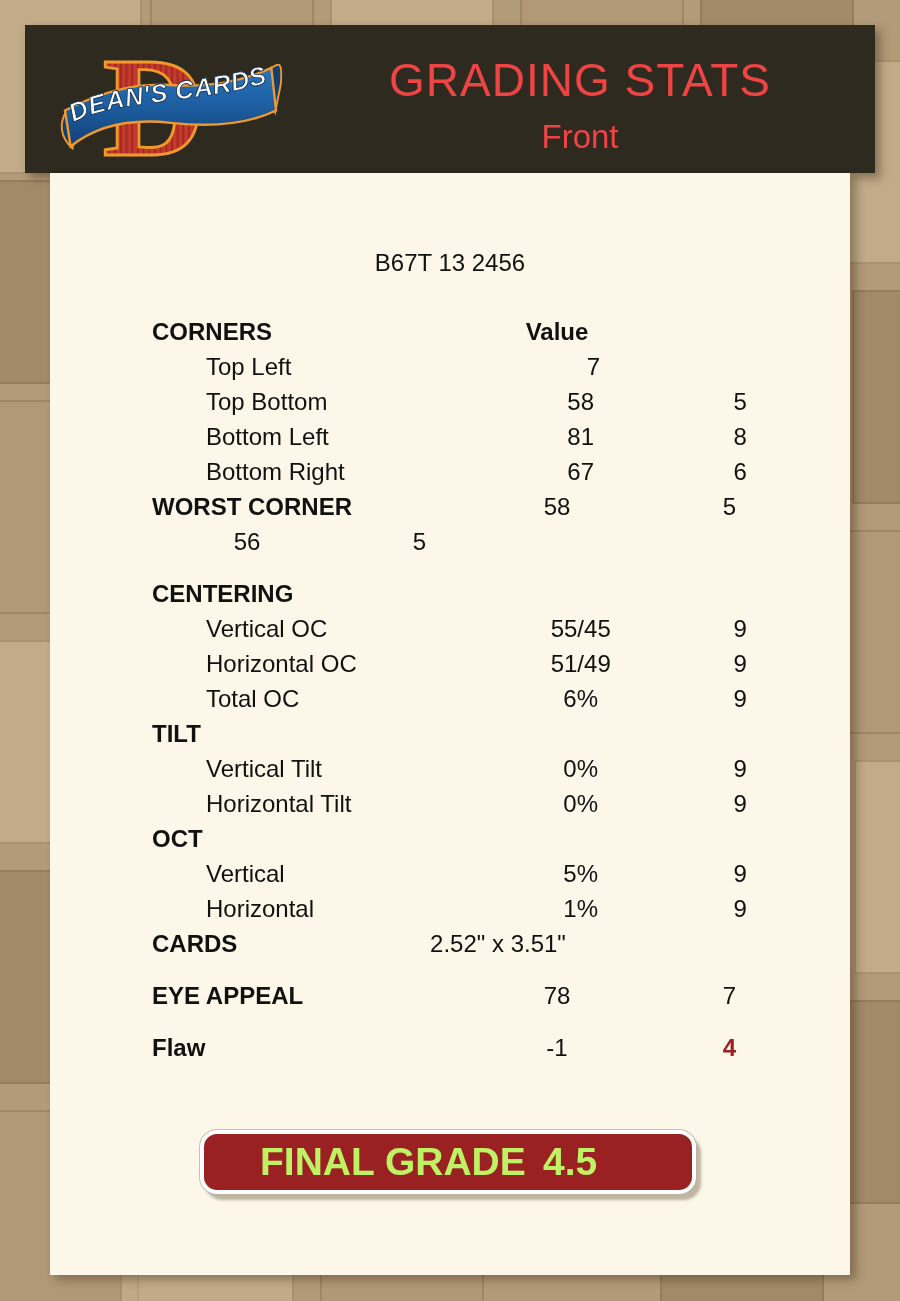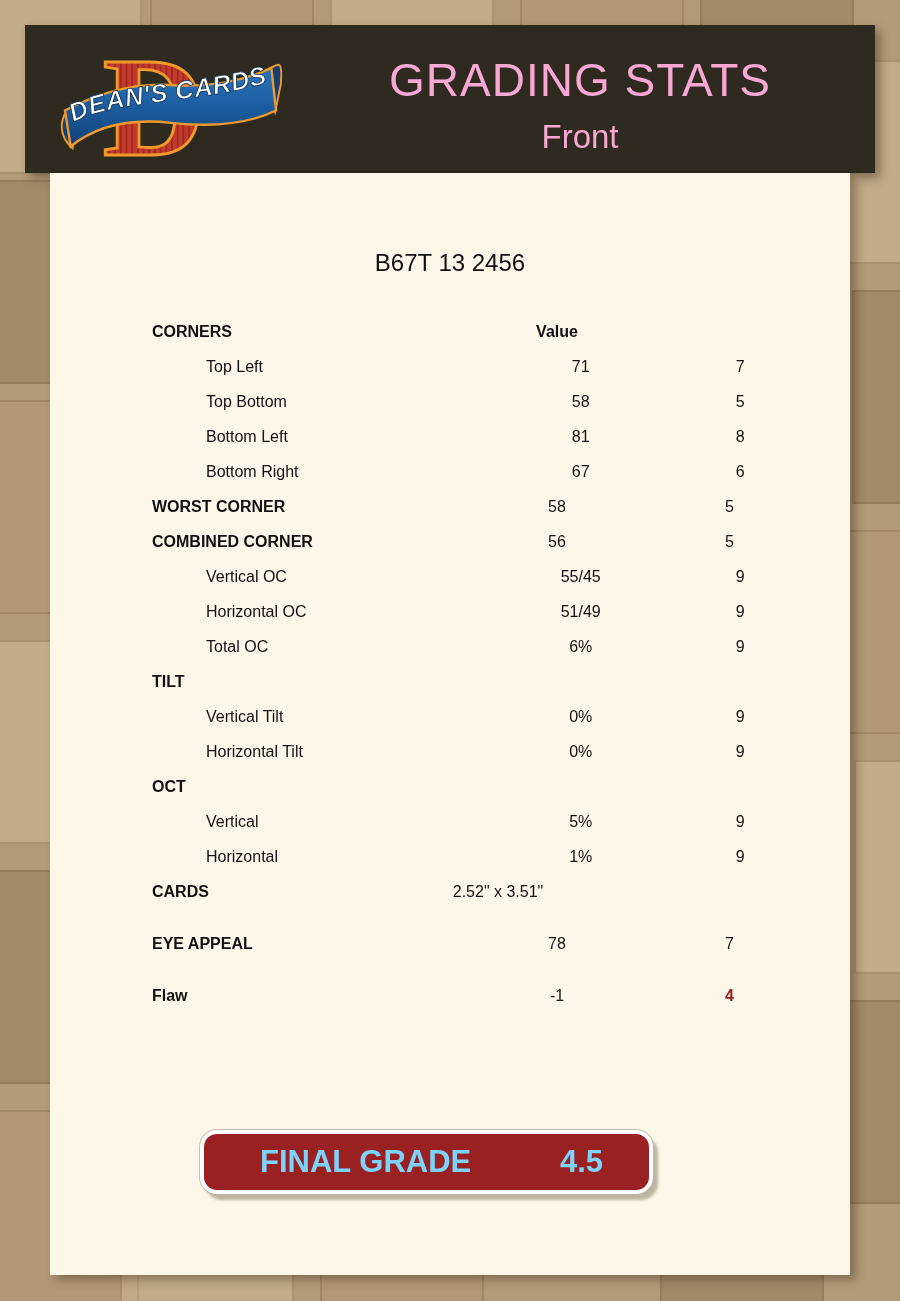--- a/index.html
+++ b/index.html
@@ -15,57 +15,57 @@
   .bg-card.light{background:rgba(210,190,155,.45);}
   .bg-card.dark{background:rgba(130,105,75,.35);}
   .bg-card.mid{background:rgba(175,150,115,.5);}
 
   
   .header{
     position:absolute;left:25px;top:25px;width:850px;height:148px;
     background:#2e2a20;box-shadow:5px 5px 9px rgba(60,45,25,.45);
   }
   .logo{position:absolute;left:28px;top:6px;width:236px;height:142px;}
-  .titles{position:absolute;left:290px;top:0;width:530px;height:148px;text-align:center;color:#f9a8d4;}
+  .titles{position:absolute;left:290px;top:0;width:530px;height:148px;text-align:center;color:#ef4444;}
   .main-title{margin-top:32px;font-size:46px;letter-spacing:1px;line-height:1.0;}
   .sub-title{margin-top:17px;font-size:33px;line-height:1.0;}
 
   
   .panel{
     position:absolute;left:50px;top:173px;width:800px;height:1102px;
     background:#fcf7e8;box-shadow:6px 5px 9px rgba(60,45,25,.4);
     color:#111;
   }
   .card-title{position:absolute;top:39px;left:0;width:100%;text-align:center;font-size:24px;font-weight:bold;}
   .card-id{position:absolute;top:76px;left:0;width:100%;text-align:center;font-size:24px;}
 
   
   .rows{position:absolute;left:102px;top:141px;width:660px;}
-  .row{display:flex;height:35px;line-height:35px;font-size:16px;}
+  .row{display:flex;height:35px;line-height:35px;font-size:24px;}
   .row.gap{margin-top:17px;}
   .c{white-space:nowrap;}
   .c.label{width:310px;}
   .c.value{width:190px;text-align:center;}
   .c.max{width:155px;text-align:center;}
   .row.colheader .label,.row.colheader .value,.row.colheader .max{font-weight:bold;}
   .row.section .label{font-weight:bold;}
   .row.item .label{padding-left:54px;}
   .c.value.shift-left{position:relative;left:-59px;}
   .c.max.red{color:#9a2121;font-weight:bold;}
 
   
   .final-grade{
-    position:absolute;left:150px;top:957px;width:453px;height:64px;
+    position:absolute;left:150px;top:957px;width:496px;height:64px;
     background:#9a2121;border:4px solid #ffffff;border-radius:17px;
     box-sizing:border-box;
     box-shadow:5px 6px 3px #bdb4a2, 0 0 0 1px rgba(120,110,90,.4);
-    color:#7dd3fc;font-weight:bold;font-size:31px;line-height:56px;
+    color:#bef264;font-weight:bold;font-size:39px;line-height:56px;
   }
   .final-grade .fg-label{position:absolute;left:56px;top:0;}
-  .final-grade .fg-value{position:absolute;left:339px;top:0;width:60px;text-align:right;}
+  .final-grade .fg-value{position:absolute;left:339px;top:0;width:60px;text-align:left;}
 </style>
 </head>
 <body>
 
 <div class="bg">
   <div class="bg-card light" style="left:-12px;top:-30px;width:150px;height:200px;"></div>
   <div class="bg-card mid" style="left:150px;top:-60px;width:160px;height:210px;"></div>
   <div class="bg-card dark" style="left:-20px;top:180px;width:140px;height:200px;"></div>
   <div class="bg-card mid" style="left:-14px;top:400px;width:150px;height:210px;"></div>
   <div class="bg-card light" style="left:-8px;top:640px;width:140px;height:200px;"></div>
@@ -123,21 +123,20 @@
 <div class="panel">
   <div class="card-id">B67T 13 2456</div>
 
   <div class="rows">
       <div class="row colheader">
         <div class="c label">CORNERS</div>
         <div class="c value">Value</div>
       </div>
       <div class="row item">
         <div class="c label">Top Left</div>
-        <div class="c value">71</div>
         <div class="c max">7</div>
       </div>
       <div class="row item">
         <div class="c label">Top Bottom</div>
         <div class="c value">58</div>
         <div class="c max">5</div>
       </div>
       <div class="row item">
         <div class="c label">Bottom Left</div>
         <div class="c value">81</div>
@@ -147,23 +146,27 @@
         <div class="c label">Bottom Right</div>
         <div class="c value">67</div>
         <div class="c max">6</div>
       </div>
       <div class="row section">
         <div class="c label">WORST CORNER</div>
         <div class="c value">58</div>
         <div class="c max">5</div>
       </div>
       <div class="row section">
-        <div class="c label">COMBINED CORNER</div>
         <div class="c value">56</div>
         <div class="c max">5</div>
+      </div>
+      <div class="row section gap">
+        <div class="c label">CENTERING</div>
+        <div class="c value"></div>
+        <div class="c max"></div>
       </div>
       <div class="row item">
         <div class="c label">Vertical OC</div>
         <div class="c value">55/45</div>
         <div class="c max">9</div>
       </div>
       <div class="row item">
         <div class="c label">Horizontal OC</div>
         <div class="c value">51/49</div>
         <div class="c max">9</div>

